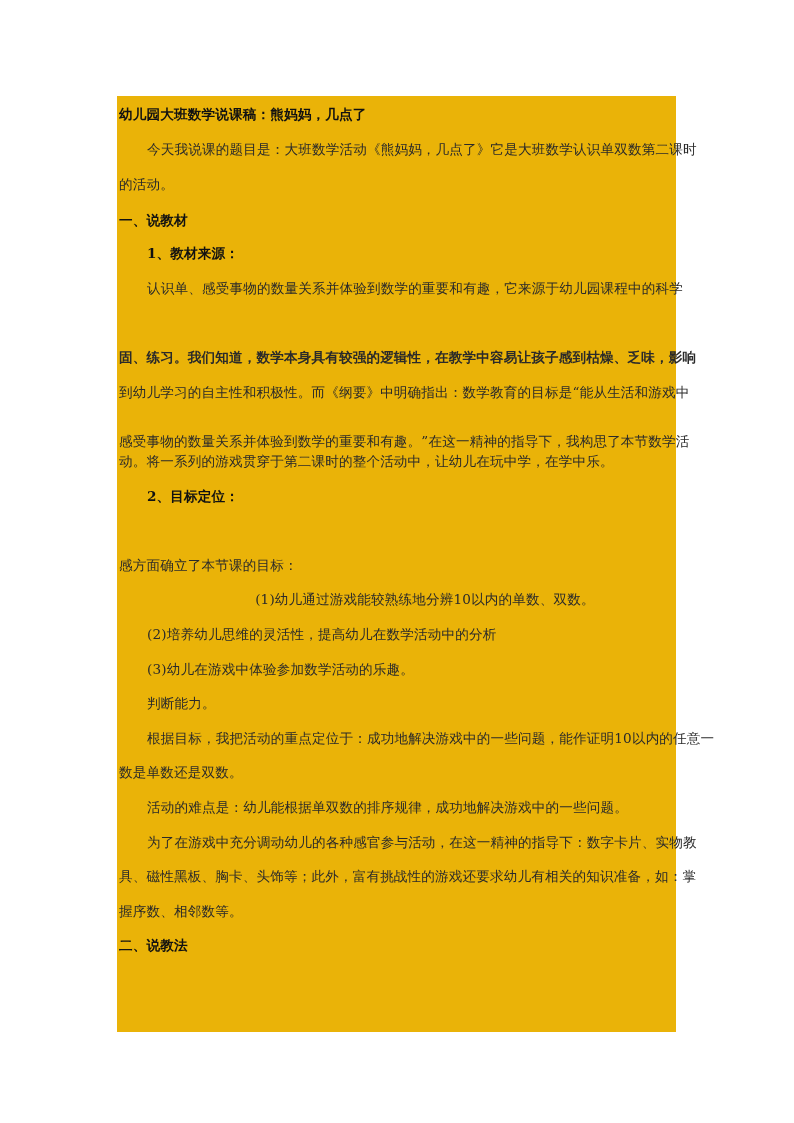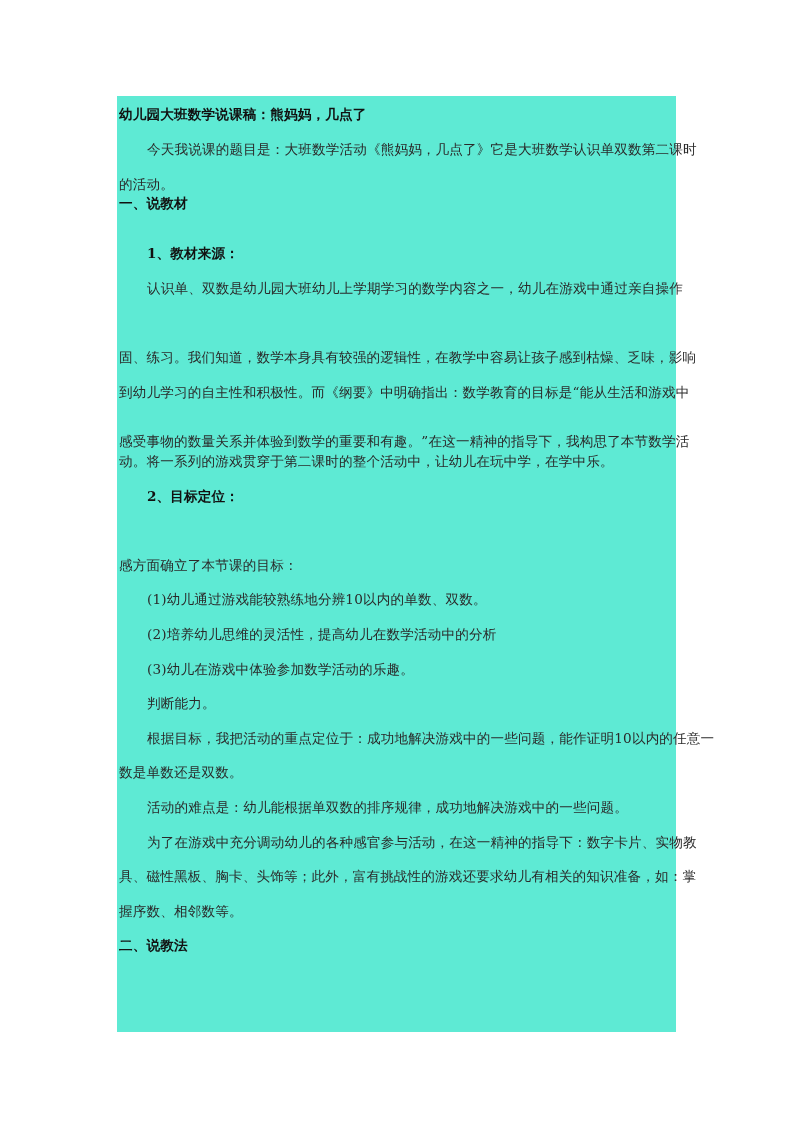--- a/index.html
+++ b/index.html
@@ -13,21 +13,21 @@
       position: relative;
       overflow: hidden;
       font-family: "DejaVu Serif", "Liberation Serif", serif;
     }
     .page-block {
       position: absolute;
       left: 117px;
       top: 96px;
       width: 559px;
       height: 936px;
-      background: #5eead4;
+      background: #eab308;
     }
     .line {
       position: absolute;
       left: 2px;
       width: 556px;
       font-size: 13.6px;
       line-height: 18px;
       color: #2a2a2a;
       white-space: nowrap;
       letter-spacing: 0.15px;
@@ -42,35 +42,35 @@
 </head>
 <body>
 
 <div class="page-block">
 
   <div class="line bold" style="top:9px;">幼儿园大班数学说课稿：熊妈妈，几点了</div>
 
   <div class="line indent" style="top:44px;">今天我说课的题目是：大班数学活动《熊妈妈，几点了》它是大班数学认识单双数第二课时</div>
   <div class="line" style="top:79px;">的活动。</div>
 
-  <div class="line bold" style="top:98px;">一、说教材</div>
+  <div class="line bold" style="top:117px;font-family:Liberation Mono, monospace;">一、说教材</div>
 
   <div class="line bold indent" style="top:148px;">1、教材来源：</div>
 
-  <div class="line indent" style="top:183px;">认识单、双数是幼儿园大班幼儿上学期学习的数学内容之一，幼儿在游戏中通过亲自操作</div>
-  <div class="line" style="top:252px;">固、练习。我们知道，数学本身具有较强的逻辑性，在教学中容易让孩子感到枯燥、乏味，影响</div>
+  <div class="line indent" style="top:183px;">认识单、感受事物的数量关系并体验到数学的重要和有趣，它来源于幼儿园课程中的科学</div>
+  <div class="line" style="top:252px;font-weight:bold;">固、练习。我们知道，数学本身具有较强的逻辑性，在教学中容易让孩子感到枯燥、乏味，影响</div>
   <div class="line" style="top:287px;">到幼儿学习的自主性和积极性。而《纲要》中明确指出：数学教育的目标是“能从生活和游戏中</div>
   <div class="line" style="top:336px;">感受事物的数量关系并体验到数学的重要和有趣。”在这一精神的指导下，我构思了本节数学活</div>
   <div class="line" style="top:356px;">动。将一系列的游戏贯穿于第二课时的整个活动中，让幼儿在玩中学，在学中乐。</div>
 
   <div class="line bold indent" style="top:391px;">2、目标定位：</div>
 
   <div class="line" style="top:460px;">感方面确立了本节课的目标：</div>
 
-  <div class="line indent" style="top:494px;">(1)幼儿通过游戏能较熟练地分辨10以内的单数、双数。</div>
+  <div class="line indent" style="top:494px;text-align:center;">(1)幼儿通过游戏能较熟练地分辨10以内的单数、双数。</div>
   <div class="line indent" style="top:529px;">(2)培养幼儿思维的灵活性，提高幼儿在数学活动中的分析</div>
   <div class="line indent" style="top:564px;">(3)幼儿在游戏中体验参加数学活动的乐趣。</div>
   <div class="line indent" style="top:598px;">判断能力。</div>
 
   <div class="line indent" style="top:633px;">根据目标，我把活动的重点定位于：成功地解决游戏中的一些问题，能作证明10以内的任意一</div>
   <div class="line" style="top:667px;">数是单数还是双数。</div>
 
   <div class="line indent" style="top:702px;">活动的难点是：幼儿能根据单双数的排序规律，成功地解决游戏中的一些问题。</div>
 
   <div class="line indent" style="top:737px;">为了在游戏中充分调动幼儿的各种感官参与活动，在这一精神的指导下：数字卡片、实物教</div>

